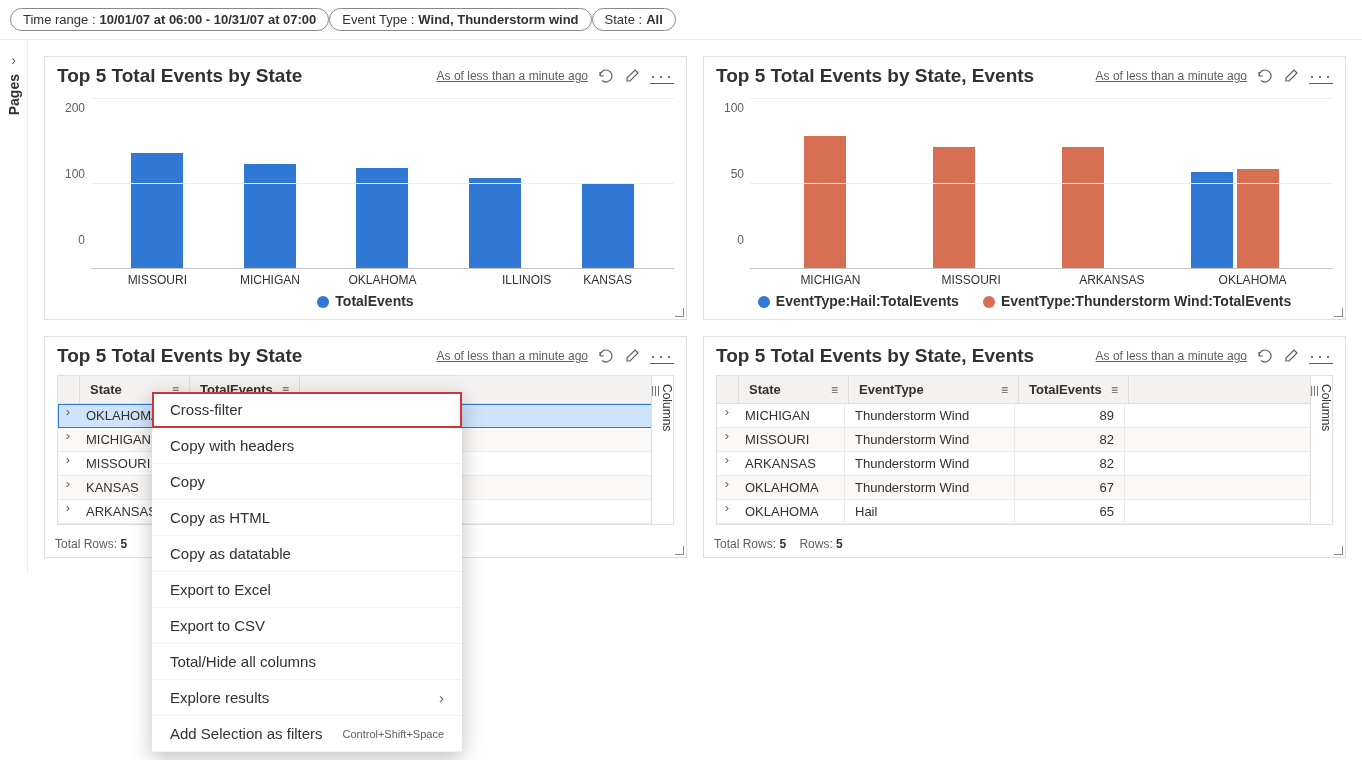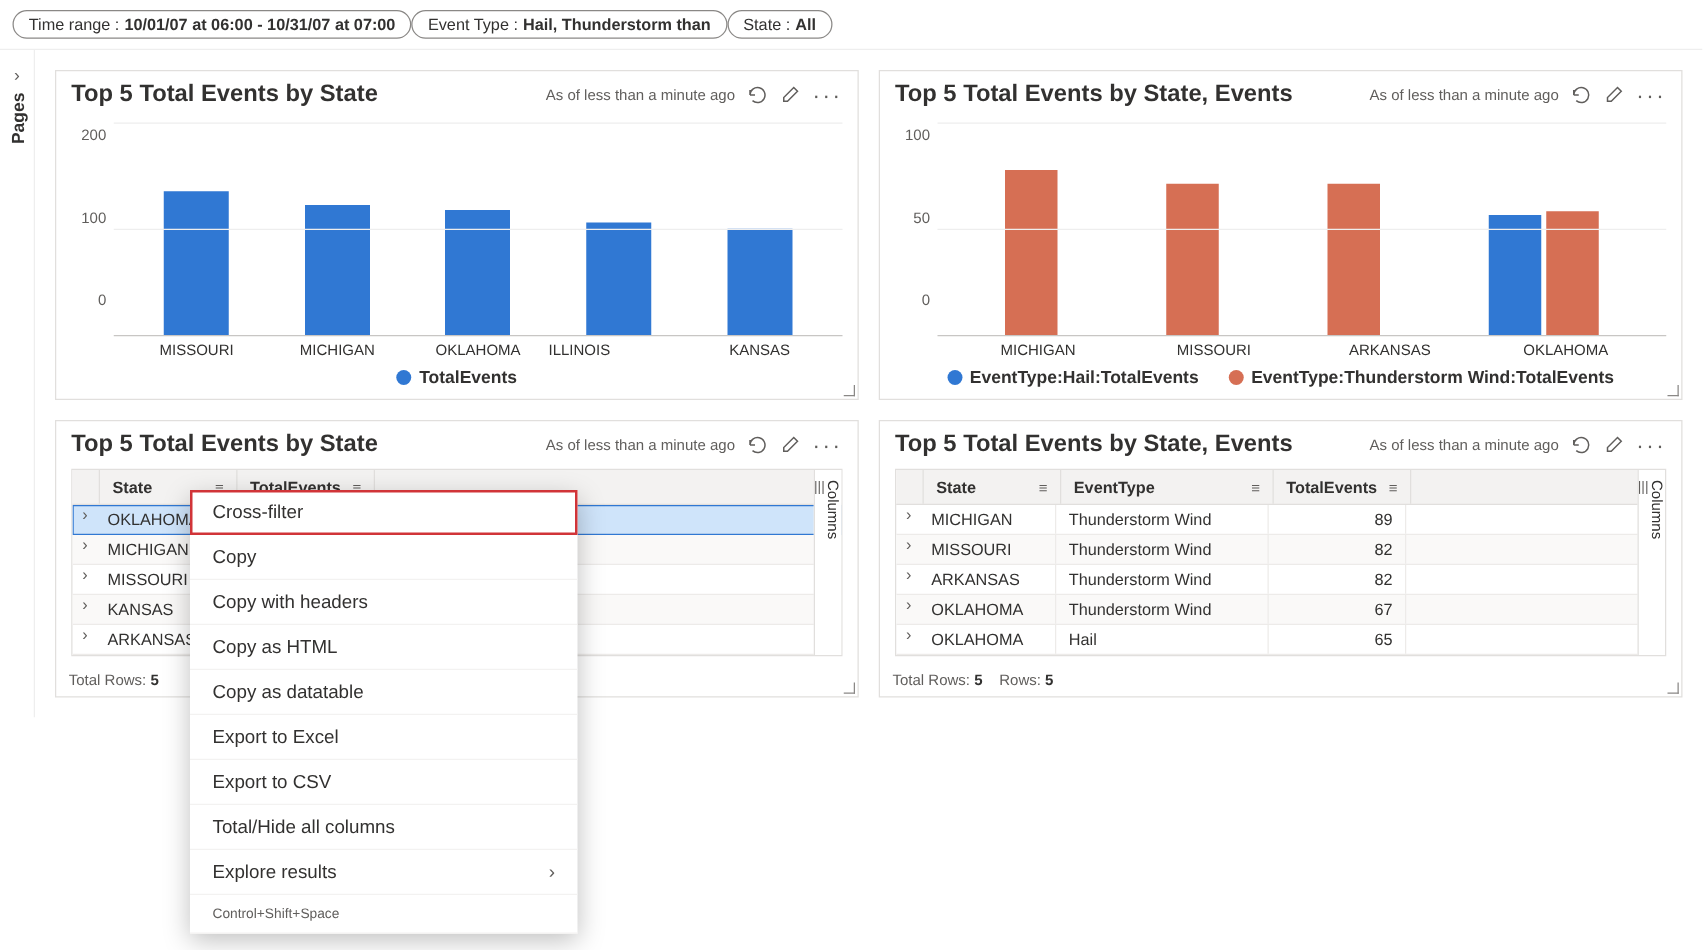--- a/index.html
+++ b/index.html
@@ -13,21 +13,21 @@
 .layout { display: flex; }
 .pages-collapse { width: 28px; display: flex; flex-direction: column; align-items: center; padding-top: 12px; border-right: 1px solid #eee; }
 .pages-collapse .chev { font-size: 14px; color: #605e5c; cursor: pointer; margin-bottom: 6px; }
 .pages-collapse .label { writing-mode: vertical-rl; transform: rotate(180deg); font-weight: 600; color: #323130; font-size: 14px;}
 
 .grid { flex: 1; display: grid; grid-template-columns: 1fr 1fr; gap: 16px; padding: 16px; }
 
 .tile { border: 1px solid #e1dfdd; background: #fff; position: relative; display: flex; flex-direction: column; }
 .tile-header { display: flex; align-items: center; padding: 8px 12px; }
 .tile-title { font-weight: 600; font-size: 19px; flex: 1; }
-.tile-meta { font-size: 12px; color: #605e5c; display: flex; align-items: center; gap: 10px; }
+.tile-meta { font-size: 12px; color: #605e5c; display: flex; align-items: center; gap: 10px; text-decoration: underline; }
 .tile-meta .icon { cursor: pointer; color: #605e5c; display:inline-flex; }
 .tile-meta .more { font-size: 18px; letter-spacing: 2px; cursor: pointer; }
 .resize-handle { position: absolute; right: 2px; bottom: 2px; width: 10px; height: 10px; cursor: nwse-resize; }
 .resize-handle::after { content:""; position:absolute; right:0; bottom:0; border-right: 1px solid #8a8886; border-bottom: 1px solid #8a8886; width:8px; height:8px; }
 
 .chart-area { padding: 4px 12px 8px 12px; }
 .chart { position: relative; height: 170px; display: flex; }
 .y-axis { width: 34px; display: flex; flex-direction: column; justify-content: space-between; font-size: 12px; color: #605e5c; text-align: right; padding: 2px 6px 22px 0; }
 .plot { flex: 1; position: relative; border-bottom: 1px solid #c8c6c4; display: flex; align-items: flex-end; justify-content: space-around; padding: 0 10px; }
 .grid-line { position: absolute; left: 0; right: 0; border-top: 1px solid #eee; }
@@ -66,21 +66,21 @@
 </head>
 <body>
 
 <div class="top-bar">
   <div class="pill">
     <span class="label">Time range :</span>
     <span class="value">10/01/07 at 06:00 - 10/31/07 at 07:00</span>
   </div>
   <div class="pill">
     <span class="label">Event Type :</span>
-    <span class="value">Hail, Thunderstorm than</span>
+    <span class="value">Wind, Thunderstorm wind</span>
   </div>
   <div class="pill">
     <span class="label">State :</span>
     <span class="value">All</span>
   </div>
 </div>
 
 <div class="layout">
   <div class="pages-collapse">
     <span class="chev">›</span>
@@ -131,21 +131,21 @@
               </div>
               <div class="bar-group">
                 <div class="bar" style="height: 85.1px;"></div>
               </div>
             </div>
         </div>
         <div class="x-labels" id="xlabels1">
             <div style="flex: 1 1 0%; text-align: center;">MISSOURI</div>
             <div style="flex: 1 1 0%; text-align: center;">MICHIGAN</div>
             <div style="flex: 1 1 0%; text-align: center;">OKLAHOMA</div>
-            <div style="flex: 1 1 0%; text-align: left;">ILLINOIS</div>
+            <div style="flex: 1 1 0%; text-align: right;">ILLINOIS</div>
             <div style="flex: 1 1 0%; text-align: center;">KANSAS</div>
           </div>
         <div class="legend" id="legend1">
             <div><span class="swatch" style="background: rgb(48, 120, 211);"></span><span>TotalEvents</span></div>
           </div>
       </div>
       <div class="resize-handle"></div>
     </div>
 
     <div class="tile">
@@ -364,24 +364,24 @@
     </div>
 
   </div>
 </div>
 
 <div class="context-menu" id="ctxmenu" style="left:152px; top:392px;">
     <div class="item highlight">
       <span>Cross-filter</span>
     </div>
     <div class="item">
+      <span>Copy with headers</span>
+    </div>
+    <div class="item">
       <span>Copy</span>
-    </div>
-    <div class="item">
-      <span>Copy with headers</span>
     </div>
     <div class="item">
       <span>Copy as HTML</span>
     </div>
     <div class="item">
       <span>Copy as datatable</span>
     </div>
     <div class="item">
       <span>Export to Excel</span>
     </div>
@@ -389,15 +389,16 @@
       <span>Export to CSV</span>
     </div>
     <div class="item">
       <span>Total/Hide all columns</span>
     </div>
     <div class="item">
       <span>Explore results</span>
       <span class="chev-r">›</span>
     </div>
     <div class="item">
+      <span>Add Selection as filters</span>
       <span class="shortcut">Control+Shift+Space</span>
     </div>
   </div>
 
 </body></html>

